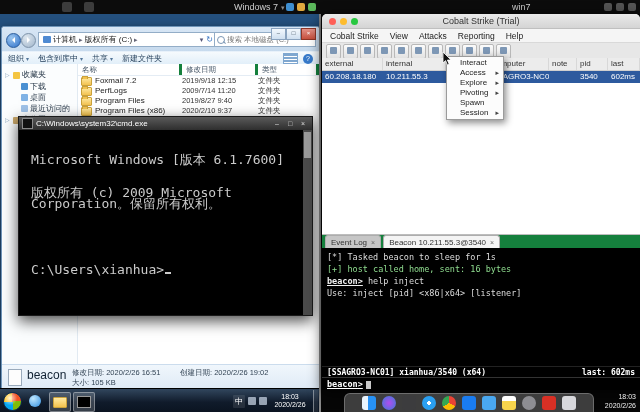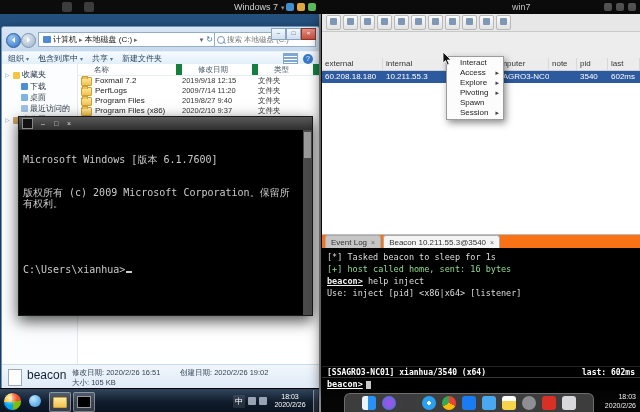--- a/index.html
+++ b/index.html
@@ -71,21 +71,21 @@
   .ex-side .si{position:relative;height:11px;line-height:11px;padding-left:28px;}
   .ex-side .si .iico{position:absolute;left:19px;top:2px;width:7px;height:7px;border-radius:1px;}
   .ico-fav{background:#f4c542;}
   .ico-lib{background:#c9a76a;}
   .ico-dl{background:#4a90d2;}
   .ico-desk{background:#7fb2e5;}
   .ico-recent{background:#9fc2e8;}
 
   .ex-files{position:absolute;left:76px;top:37px;right:0;bottom:24px;background:#fff;}
   .fh{display:grid;grid-template-columns:104px 76px 1fr;height:11px;line-height:11px;font-size:7.5px;color:#456;border-bottom:1px solid #e4ecf4;}
-  .fh div{padding-left:4px;border-right:6px solid #15803d;margin-left:12px;}
+  .fh div{padding-left:4px;border-right:3px solid #15803d;}
   .fr{display:grid;grid-template-columns:104px 76px 1fr;height:10px;line-height:10px;font-size:8px;color:#222;}
   .fr .fname{display:flex;align-items:center;gap:3px;padding-left:3px;white-space:nowrap;overflow:hidden;}
   .fr .fdate,.fr .ftype{font-size:7.5px;color:#333;white-space:nowrap;}
   .folder{flex:0 0 auto;width:9px;height:7px;background:linear-gradient(#ffe9a0,#f2c14e);border:1px solid #caa23c;border-radius:1px;position:relative;}
   .folder::before{content:"";position:absolute;left:0;top:-2px;width:4px;height:2px;background:#f2c14e;border:1px solid #caa23c;border-bottom:0;}
 
   .ex-details{position:absolute;left:0;bottom:0;right:0;height:24px;background:linear-gradient(#f0f6fc,#dfeaf6);
               border-top:1px solid #cbdced;font-size:7.5px;color:#345;}
   .d-ico{position:absolute;left:6px;top:4px;width:12px;height:15px;background:#fdfdfd;border:1px solid #9aaabb;}
   .d-name{position:absolute;left:25px;top:3px;font-size:12px;color:#123;}
@@ -94,22 +94,22 @@
   .d-size{position:absolute;left:70px;top:13px;white-space:nowrap;}
 
   
   #cmd{position:absolute;left:18px;top:116px;width:293px;height:198px;background:#000;border:1px solid #1a1a1a;
        box-shadow:0 5px 14px rgba(0,0,0,.7);}
   .cmd-t{height:13px;background:linear-gradient(#5a5a5a,#2e2e2e);display:flex;align-items:center;padding:0 3px;color:#fff;font-size:8px;}
   .cmd-ico{width:9px;height:9px;background:#111;border:1px solid #888;margin-right:3px;flex:0 0 auto;}
   .cmd-ttl{flex:1;white-space:nowrap;overflow:hidden;}
   .cmd-btn{width:12px;text-align:center;color:#ddd;font-size:7px;margin-left:1px;}
   .cmd-min::after{content:"–";} .cmd-max::after{content:"□";} .cmd-close::after{content:"×";}
-  .cmd-b{position:absolute;left:0;top:13px;right:9px;bottom:0;padding:2px 4px;
-         font-family:"DejaVu Sans Mono",monospace;font-size:10px;line-height:11px;color:#cbcbcb;white-space:pre-wrap;}
+  .cmd-b{position:absolute;left:0;top:13px;right:9px;bottom:0;padding:2px 12px;
+         font-family:"DejaVu Sans Mono",monospace;font-size:13px;line-height:11px;color:#cbcbcb;white-space:pre-wrap;}
   .cmd-b .blank{height:11px;}
   .cmd-cursor{display:inline-block;width:6px;height:2px;background:#cbcbcb;margin-left:1px;}
   .cmd-sb{position:absolute;right:0;top:13px;bottom:0;width:9px;background:#4a4a4a;}
   .cmd-sb .thumb{position:absolute;left:1px;top:2px;width:7px;height:26px;background:#9a9a9a;}
 
   
   #taskbar{position:absolute;left:0;top:388px;width:320px;height:24px;
            background:linear-gradient(#33485f,#13203200 0) ,linear-gradient(#31465d,#101b2b 55%,#0a1320);border-top:1px solid #000;}
   .orb{position:absolute;left:3px;top:3px;width:17px;height:17px;border-radius:50%;border:1px solid #0b2d4f;
        background:radial-gradient(circle at 35% 30%,rgba(255,255,255,.85),rgba(255,255,255,0) 45%),
@@ -141,21 +141,21 @@
         padding:0 8px;font-size:8.5px;color:#222;}
   .cs-tbr{height:17px;background:#e7e7e7;border-bottom:1px solid #c9c9c9;display:flex;align-items:center;gap:2px;padding:0 4px;}
   .tbn{width:13px;height:13px;background:linear-gradient(#fbfbfb,#e2e2e2);border:1px solid #b8b8b8;border-radius:2px;}
   .tbn::after{content:"";display:block;width:7px;height:7px;margin:2px auto;background:#7d97b5;border-radius:1px;}
   .cs-table{position:absolute;left:0;top:44px;right:0;height:176px;background:#fff;border-bottom:1px solid #c9c9c9;}
   .trow{display:grid;grid-template-columns:61px 63px 43px 60px 28px 31px 1fr;height:12px;line-height:12px;font-size:8px;}
   .trow div{padding-left:3px;white-space:nowrap;overflow:hidden;}
   .thead{background:#ececec;color:#333;border-bottom:1px solid #cfcfcf;}
   .thead div{border-right:1px solid #d8d8d8;}
   .tdata{background:#2d5a9e;color:#fff;}
-  .cs-tabs{position:absolute;left:0;top:220px;right:0;height:14px;background:#f97316;border-top:1px solid #bdbdbd;
+  .cs-tabs{position:absolute;left:0;top:220px;right:0;height:14px;background:#15803d;border-top:1px solid #bdbdbd;
            display:flex;align-items:flex-end;gap:2px;padding-left:3px;}
   .tab{height:13px;display:flex;align-items:center;padding:0 5px;font-size:8px;color:#333;background:#c6c6c6;
        border:1px solid #adadad;border-bottom:none;border-radius:3px 3px 0 0;white-space:nowrap;}
   .tab.active{background:#f4f4f4;margin-top:34px;}
   .tclose{margin-left:4px;font-size:7px;color:#666;}
   .tclose::after{content:"×";}
   .cs-con{position:absolute;left:0;top:234px;right:0;height:118px;background:#000;overflow:hidden;
           font-family:"DejaVu Sans Mono",monospace;font-size:8.5px;line-height:12px;color:#dcdcdc;padding:3px 5px;box-sizing:border-box;}
   .cl{min-height:12px;white-space:pre-wrap;}
   .cl .p{font-weight:bold;text-decoration:underline;color:#f0f0f0;}
@@ -218,21 +218,21 @@
   <div id="left-desk"></div>
 
   <div id="explorer">
     <div class="ex-nav">
       <span class="nav-b" id="nav-back"></span>
       <span class="nav-b" id="nav-fwd"></span>
       <span class="addr">
         <span class="pcico"></span>
         <span>计算机</span>
         <span class="sep"></span>
-        <span>本地磁盘 (C:)</span>
+        <span>版权所有 (C:)</span>
         <span class="sep"></span>
         <span class="caret"></span>
         <span class="refresh"></span>
       </span>
       <span class="searchbox">
         <span class="mag"></span>
         <input placeholder="搜索 本地磁盘 (C:)" style="">
       </span>
       <span class="ex-winbtns">
         <span class="ex-min"></span>
@@ -323,20 +323,21 @@
       <span class="d-size">
         <span>大小:</span>
         <span>105 KB</span>
       </span>
     </div>
   </div>
 
   <div id="cmd">
     <div class="cmd-t">
       <span class="cmd-ico"></span>
+      <span class="cmd-ttl">C:\Windows\system32\cmd.exe</span>
       <span class="cmd-btn cmd-min"></span>
       <span class="cmd-btn cmd-max"></span>
       <span class="cmd-btn cmd-close"></span>
     </div>
     <div class="cmd-b">
       <div>Microsoft Windows [版本 6.1.7600]</div>
       <div>版权所有 (c) 2009 Microsoft Corporation。保留所有权利。</div>
       <div class="blank"></div>
       <div><span>C:\Users\xianhua&gt;</span><span class="cmd-cursor"></span></div>
     </div>
@@ -365,20 +366,35 @@
         <div>2020/2/26</div>
       </span>
       <span class="showdesk"></span>
     </span>
   </div>
 
   <div id="divider"></div>
   <div id="right-bg"></div>
 
   <div id="cs">
+    <div class="cs-t">
+      <span class="lights">
+        <span class="lt-close"></span>
+        <span class="lt-min"></span>
+        <span class="lt-zoom"></span>
+      </span>
+      <span>Cobalt Strike (Trial)</span>
+    </div>
+    <div class="cs-m">
+      <span>Cobalt Strike</span>
+      <span>View</span>
+      <span>Attacks</span>
+      <span>Reporting</span>
+      <span>Help</span>
+    </div>
     <div class="cs-tbr">
       <span class="tbn" title="new-connection"></span>
       <span class="tbn" title="disconnect"></span>
       <span class="tbn" title="listeners"></span>
       <span class="tbn" title="application-manager"></span>
       <span class="tbn" title="graph-view"></span>
       <span class="tbn" title="pivot-graph"></span>
       <span class="tbn" title="sessions-table"></span>
       <span class="tbn" title="targets-table"></span>
       <span class="tbn" title="credentials"></span>

